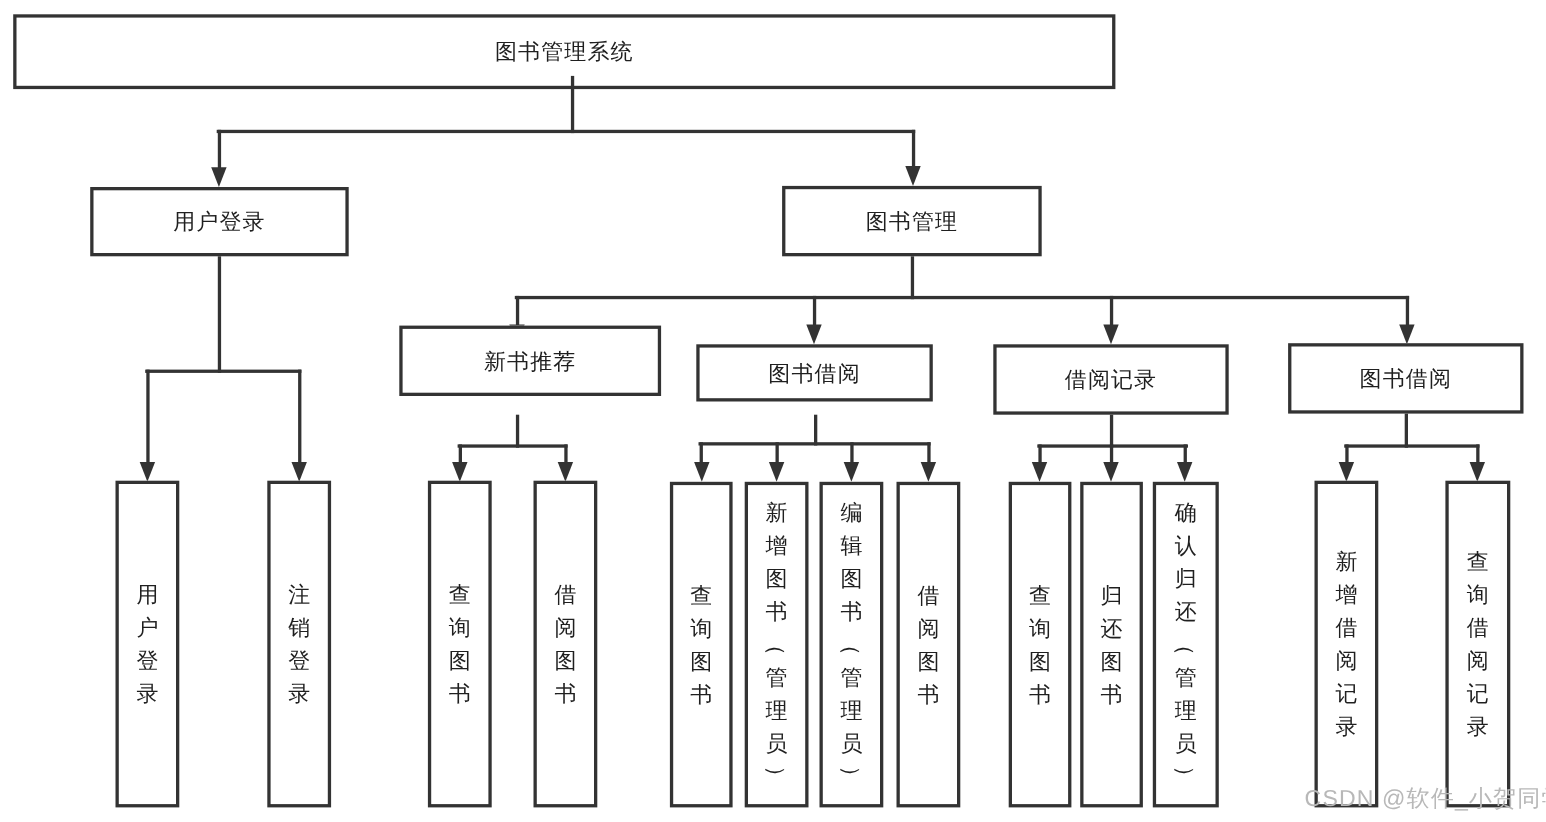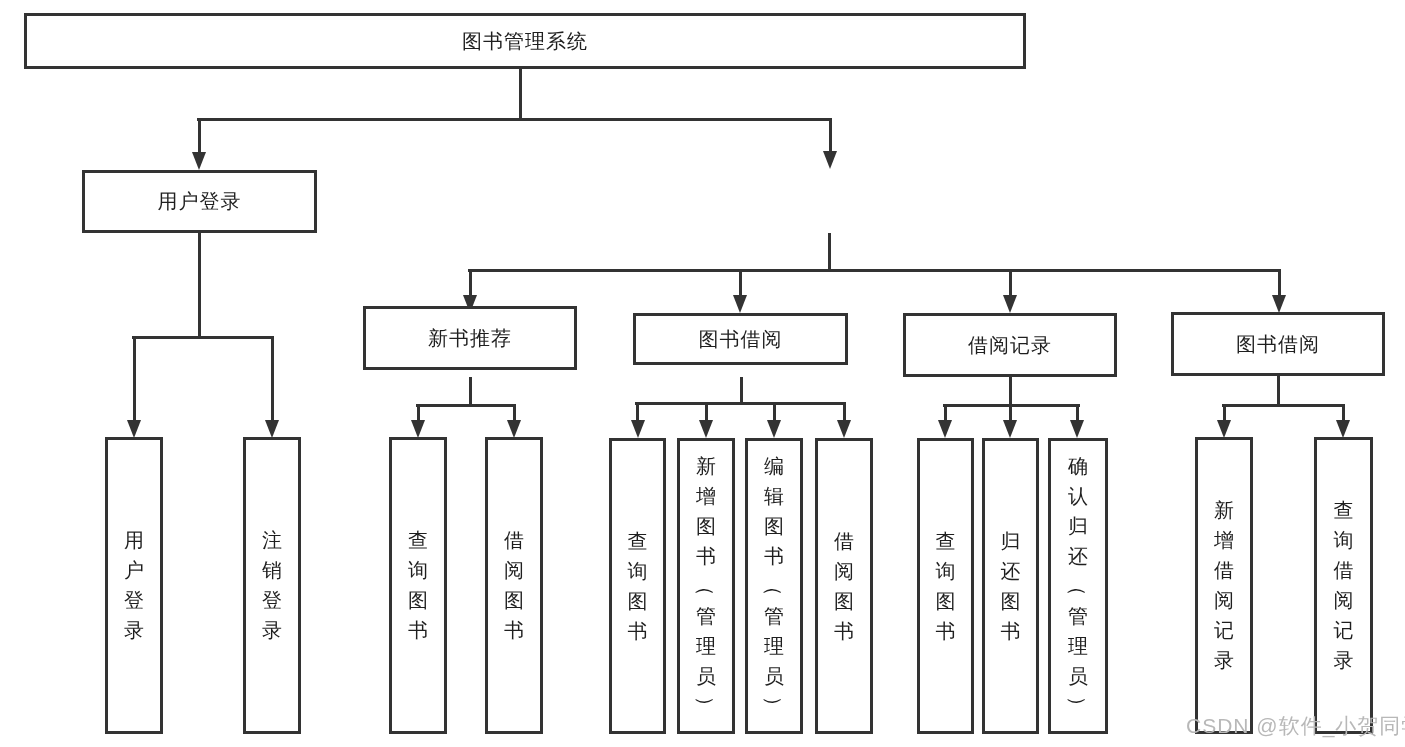--- a/index.html
+++ b/index.html
@@ -44,54 +44,57 @@
   .watermark{
     position:absolute;left:1186px;top:712px;z-index:5;
     font-size:21px;color:var(--wm);letter-spacing:1px;white-space:nowrap;
   }
 </style>
 </head>
 <body>
 
 <div class="canvas">
 
-  <div class="box" style="left:24px;top:13px;width:1002px;height:56px">
+  <div class="box" style="left:12px;top:13px;width:1002px;height:68px">
     <span class="hlabel">图书管理系统</span>
   </div>
 
   <div class="vline" style="left:519px;top:69px;height:52px"></div>
   <div class="hline" style="left:197px;top:118px;width:635px"></div>
   <div class="vline" style="left:198px;top:118px;height:36px"></div>
   <div class="arrow" style="left:192px;top:152px"></div>
   <div class="vline" style="left:829px;top:118px;height:36px"></div>
   <div class="arrow" style="left:823px;top:151px"></div>
 
   <div class="box" style="left:82px;top:170px;width:235px;height:63px">
     <span class="hlabel">用户登录</span>
+  </div>
+  <div class="box" style="left:711px;top:169px;width:236px;height:64px">
+    <span class="hlabel">图书管理</span>
   </div>
 
   <div class="vline" style="left:198px;top:233px;height:106px"></div>
   <div class="hline" style="left:132px;top:336px;width:142px"></div>
   <div class="vline" style="left:133px;top:336px;height:86px"></div>
   <div class="arrow" style="left:127px;top:420px"></div>
   <div class="vline" style="left:271px;top:336px;height:86px"></div>
   <div class="arrow" style="left:265px;top:420px"></div>
 
   <div class="vline" style="left:828px;top:233px;height:39px"></div>
   <div class="hline" style="left:468px;top:269px;width:813px"></div>
   <div class="vline" style="left:469px;top:269px;height:28px"></div>
   <div class="arrow" style="left:463px;top:295px"></div>
   <div class="vline" style="left:739px;top:269px;height:28px"></div>
   <div class="arrow" style="left:733px;top:295px"></div>
   <div class="vline" style="left:1009px;top:269px;height:28px"></div>
   <div class="arrow" style="left:1003px;top:295px"></div>
   <div class="vline" style="left:1278px;top:269px;height:28px"></div>
   <div class="arrow" style="left:1272px;top:295px"></div>
 
-  <div class="box" style="left:363px;top:306px;width:214px;height:64px">
+  <div class="box" style="left:363px;top:296px;width:238px;height:64px">
     <span class="hlabel">新书推荐</span>
   </div>
   <div class="box" style="left:633px;top:313px;width:215px;height:52px">
     <span class="hlabel">图书借阅</span>
   </div>
   <div class="box" style="left:903px;top:313px;width:214px;height:64px">
     <span class="hlabel">借阅记录</span>
   </div>
   <div class="box" style="left:1171px;top:312px;width:214px;height:64px">
     <span class="hlabel">图书借阅</span>

